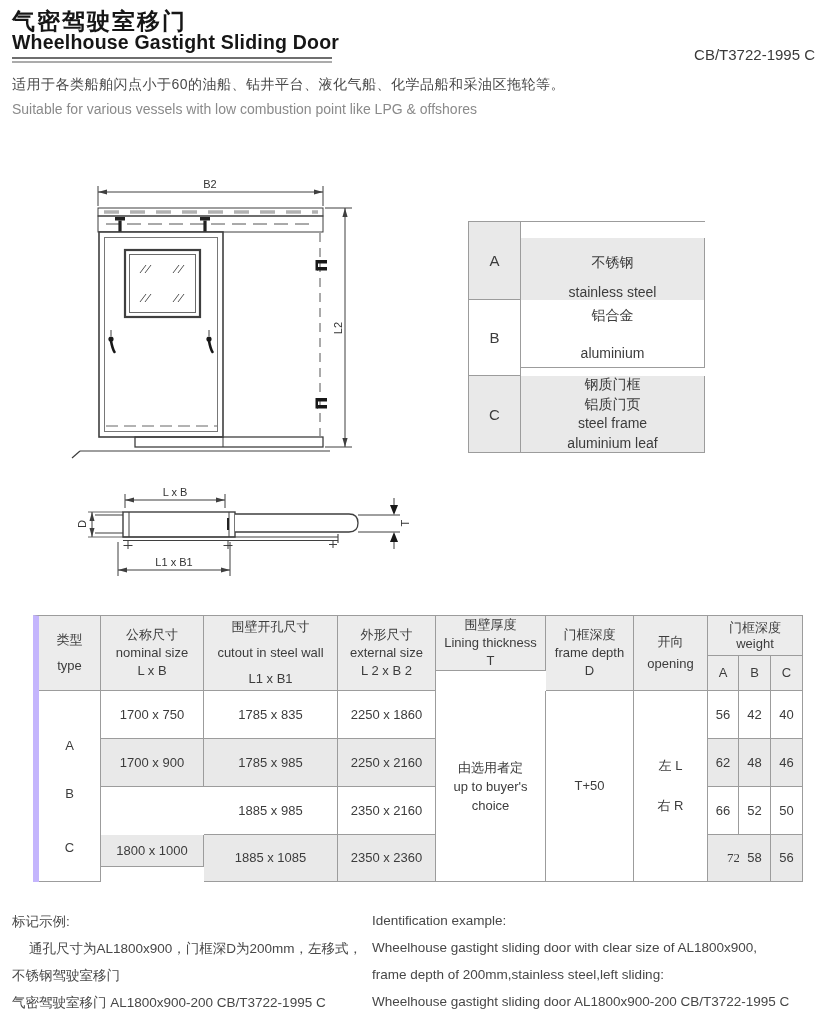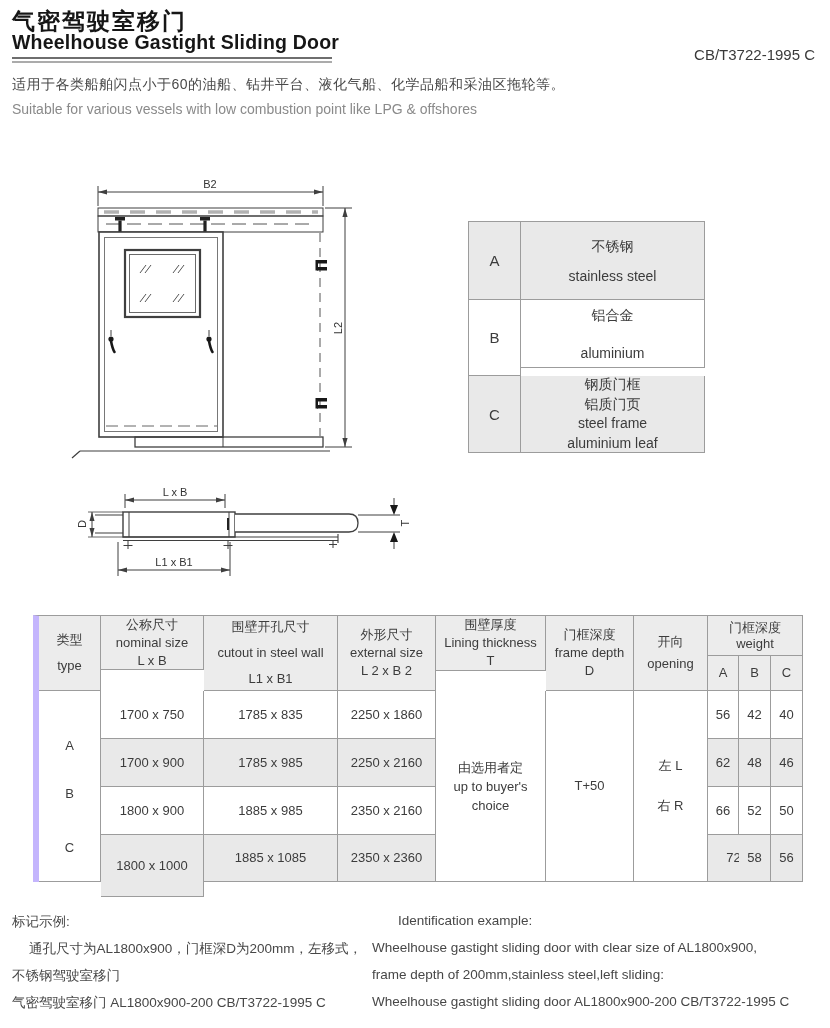--- a/index.html
+++ b/index.html
@@ -139,21 +139,21 @@
   <text x="175" y="366" text-anchor="middle">L x B</text>
   <text x="174" y="436" text-anchor="middle">L1 x B1</text>
   <text x="84" y="398" text-anchor="middle" transform="rotate(-90 83,395)">D</text>
   <text x="407" y="397" text-anchor="middle" transform="rotate(-90 406,394)">T</text>
 </svg>
 
 <div class="abs mat-table">
   <div class="mat-cell gray" style="left:0;top:0;width:52px;height:78px;">
     <span style="font-size:15px;">A</span>
   </div>
-  <div class="mat-cell gray" style="left:52px;top:0;width:184px;height:78px;gap:12px;">
+  <div class="mat-cell gray" style="left:52px;top:16px;width:184px;height:78px;gap:12px;">
     <span>不锈钢</span>
     <span>stainless steel</span>
   </div>
   <div class="mat-cell white" style="left:0;top:78px;width:52px;height:76px;">
     <span style="font-size:15px;">B</span>
   </div>
   <div class="mat-cell white" style="left:52px;top:78px;width:184px;height:68px;gap:20px;">
     <span>铝合金</span>
     <span>aluminium</span>
   </div>
@@ -167,21 +167,21 @@
     <span>aluminium leaf</span>
   </div>
 </div>
 
 <div class="abs spec-table">
 
   <div class="cell hdr" style="left:0;top:0;width:62px;height:75px;gap:8px;">
     <span>类型</span>
     <span>type</span>
   </div>
-  <div class="cell hdr" style="left:62px;top:0;width:103px;height:54px;">
+  <div class="cell hdr" style="left:62px;top:0;width:103px;height:75px;">
     <span>公称尺寸</span>
     <span>nominal size</span>
     <span>L x B</span>
   </div>
   <div class="cell hdr" style="left:165px;top:0;width:134px;height:75px;gap:8px;">
     <span>围壁开孔尺寸</span>
     <span>cutout in steel wall</span>
     <span>L1 x B1</span>
   </div>
   <div class="cell hdr" style="left:299px;top:0;width:98px;height:75px;">
@@ -254,49 +254,46 @@
   <div class="cell gray" style="left:669px;top:123px;width:31px;height:48px;">
       <span>62</span>
     </div>
   <div class="cell gray" style="left:700px;top:123px;width:32px;height:48px;">
       <span>48</span>
     </div>
   <div class="cell gray" style="left:732px;top:123px;width:32px;height:48px;">
       <span>46</span>
     </div>
 
-  <div class="cell white" style="left:62px;top:171px;width:103px;height:48px;">
-      <span>1800 x 900</span>
-    </div>
   <div class="cell white" style="left:165px;top:171px;width:134px;height:48px;">
       <span>1885 x 985</span>
     </div>
   <div class="cell white" style="left:299px;top:171px;width:98px;height:48px;">
       <span>2350 x 2160</span>
     </div>
   <div class="cell white" style="left:669px;top:171px;width:31px;height:48px;">
       <span>66</span>
     </div>
   <div class="cell white" style="left:700px;top:171px;width:32px;height:48px;">
       <span>52</span>
     </div>
   <div class="cell white" style="left:732px;top:171px;width:32px;height:48px;">
       <span>50</span>
     </div>
 
-  <div class="cell gray" style="left:62px;top:219px;width:103px;height:62px;">
+  <div class="cell gray" style="left:62px;top:219px;width:103px;height:32px;">
       <span>1800 x 1000</span>
     </div>
   <div class="cell gray" style="left:165px;top:219px;width:134px;height:47px;">
       <span>1885 x 1085</span>
     </div>
   <div class="cell gray" style="left:299px;top:219px;width:98px;height:47px;">
       <span>2350 x 2360</span>
     </div>
-  <div class="cell gray" style="left:669px;top:219px;width:52px;height:47px;">
+  <div class="cell gray" style="left:669px;top:219px;width:52px;height:47px;font-family:Liberation Serif, serif;">
       <span>72</span>
     </div>
   <div class="cell gray" style="left:700px;top:219px;width:32px;height:47px;">
       <span>58</span>
     </div>
   <div class="cell gray" style="left:732px;top:219px;width:32px;height:47px;">
       <span>56</span>
     </div>
 
   <div class="cell white" style="left:397px;top:75px;width:110px;height:191px;line-height:19px;">
@@ -313,17 +310,17 @@
   </div>
 </div>
 
 <div>
   <span class="footer-line" style="left:12px;top:913px;">标记示例:</span>
   <span class="footer-line" style="left:29px;top:940px;">通孔尺寸为AL1800x900，门框深D为200mm，左移式，</span>
   <span class="footer-line" style="left:12px;top:967px;">不锈钢驾驶室移门</span>
   <span class="footer-line" style="left:12px;top:994px;">气密驾驶室移门 AL1800x900-200 CB/T3722-1995 C</span>
 </div>
 <div>
-  <span class="footer-line" style="left:372px;top:913px;margin-left:26px;">Identification example:</span>
+  <span class="footer-line" style="left:372px;top:913px;">Identification example:</span>
   <span class="footer-line" style="left:372px;top:940px;">Wheelhouse gastight sliding door with clear size of AL1800x900,</span>
   <span class="footer-line" style="left:372px;top:967px;">frame depth of 200mm,stainless steel,left sliding:</span>
   <span class="footer-line" style="left:372px;top:994px;">Wheelhouse gastight sliding door AL1800x900-200 CB/T3722-1995 C</span>
 </div>
 
 </body></html>

